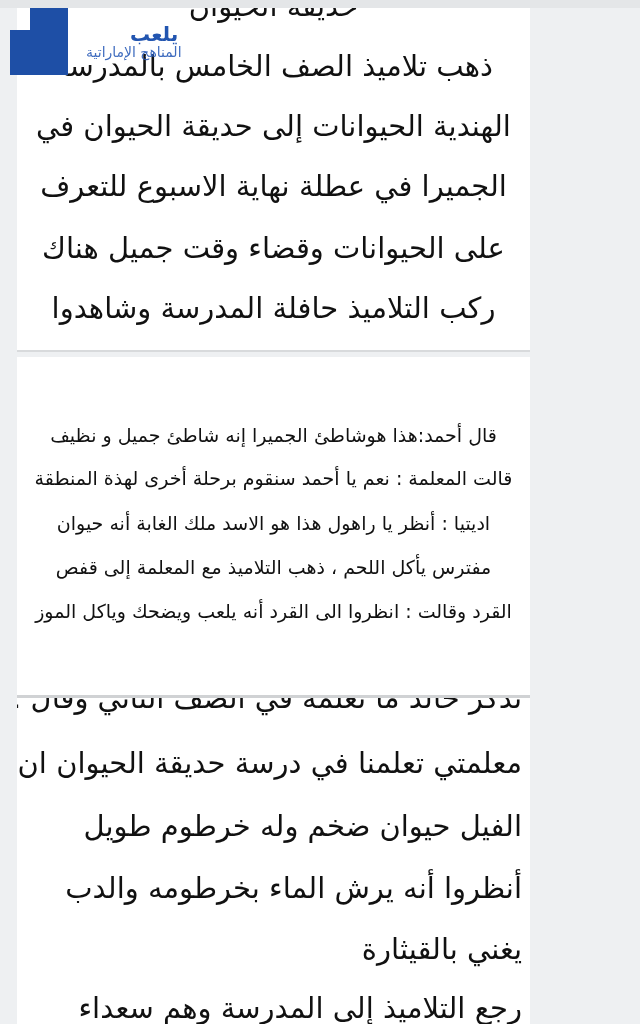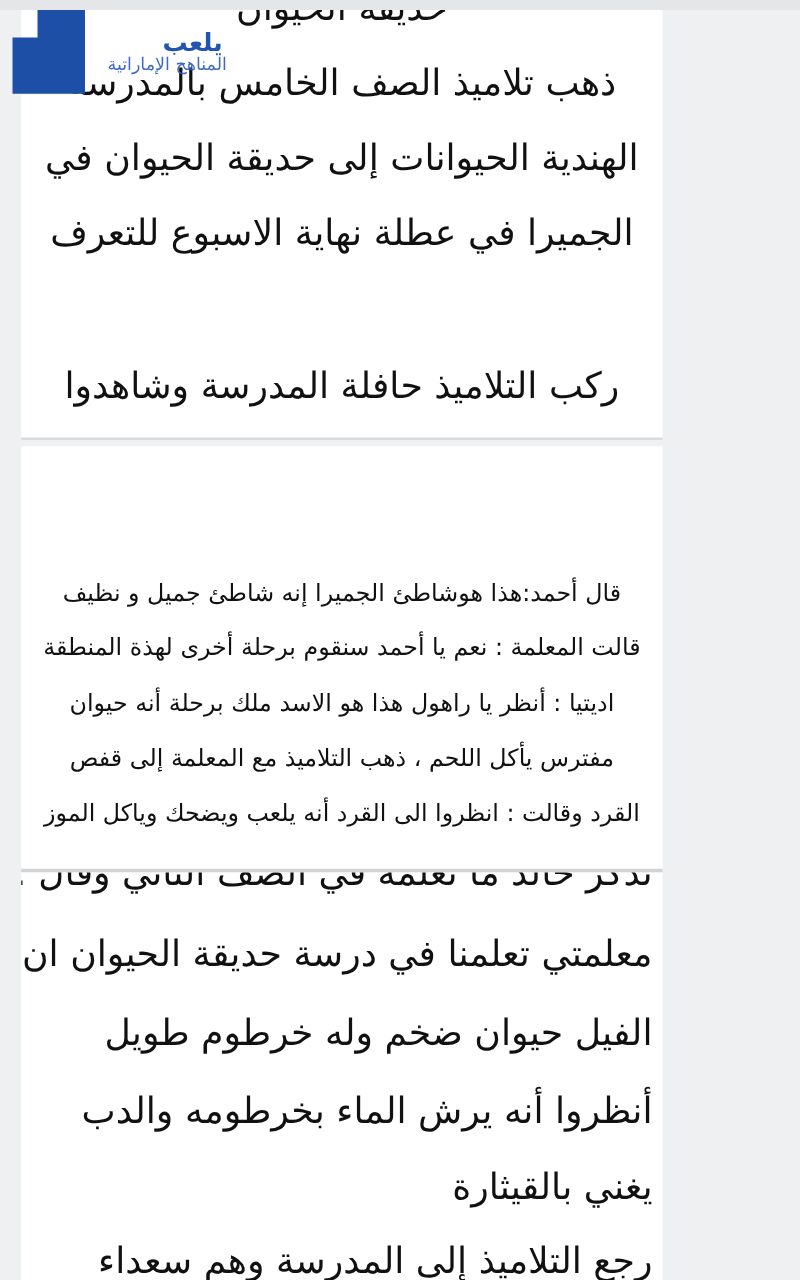--- a/index.html
+++ b/index.html
@@ -21,21 +21,21 @@
   .card-1 { top:8px; height:342px; border-bottom:2px solid #d8dadc; }
   .card-2 { top:357px; height:338px; border-bottom:3px solid #d0d2d4; }
   .card-3 { top:698px; height:326px; }
 
   .line {
     position:absolute; left:0; width:100%;
     direction:rtl; text-align:center;
     color:#111; white-space:nowrap;
   }
   .big { font-size:29px; line-height:40px; }
-  .small { font-size:19px; line-height:28px;margin-top:40px; }
+  .small { font-size:19px; line-height:28px; }
   .card-3 .line { text-align:right; padding-right:8px; box-sizing:border-box;padding-left:20px; }
 
   
   .logo {
     position:absolute; left:0; top:0; width:240px; height:115px; pointer-events:auto;
   }
   .logo .sq1 { position:absolute; left:10px; top:30px; width:58px; height:45px; background:#1e4fa6; }
   .logo .sq2 { position:absolute; left:30px; top:8px; width:38px; height:38px; background:#1e4fa6; }
   .logo .mowqe {
     position:absolute; left:130px; top:22px; font-size:20px; font-weight:bold;
@@ -53,27 +53,28 @@
 </head>
 <body>
 
 <div class="topbar"></div>
 
 <div class="card card-1">
   <div class="line big" style="top:-22px;">حديقة الحيوان</div>
   <div class="line big" style="top:38px;">ذهب تلاميذ الصف الخامس بالمدرسة</div>
   <div class="line big" style="top:98px;">الهندية الحيوانات إلى حديقة الحيوان في</div>
   <div class="line big" style="top:158px;">الجميرا في عطلة نهاية الاسبوع للتعرف</div>
+  <div class="line big" style="top:220px;">على الحيوانات وقضاء وقت جميل هناك</div>
   <div class="line big" style="top:280px;">ركب التلاميذ حافلة المدرسة وشاهدوا</div>
 </div>
 
 <div class="card card-2">
   <div class="line small" style="top:64px;">قال أحمد:هذا هوشاطئ الجميرا إنه شاطئ جميل و نظيف</div>
   <div class="line small" style="top:107px;">قالت المعلمة : نعم يا أحمد سنقوم برحلة أخرى لهذة المنطقة</div>
-  <div class="line small" style="top:152px;">اديتيا : أنظر يا راهول هذا هو الاسد ملك برحلة أنه حيوان</div>
+  <div class="line small" style="top:152px;">اديتيا : أنظر يا راهول هذا هو الاسد ملك الغابة أنه حيوان</div>
   <div class="line small" style="top:196px;">مفترس يأكل اللحم ، ذهب التلاميذ مع المعلمة إلى قفص</div>
   <div class="line small" style="top:240px;">القرد وقالت : انظروا الى القرد أنه يلعب ويضحك وياكل الموز</div>
 </div>
 
 <div class="card card-3">
   <div class="line big" style="top:-20px;">تذكر خالد ما تعلمه في الصف الثاني وقال :</div>
   <div class="line big" style="top:45px;">معلمتي تعلمنا في درسة حديقة الحيوان ان</div>
   <div class="line big" style="top:108px;">الفيل حيوان ضخم وله خرطوم طويل</div>
   <div class="line big" style="top:170px;">أنظروا أنه يرش الماء بخرطومه والدب</div>
   <div class="line big" style="top:231px;">يغني بالقيثارة</div>

